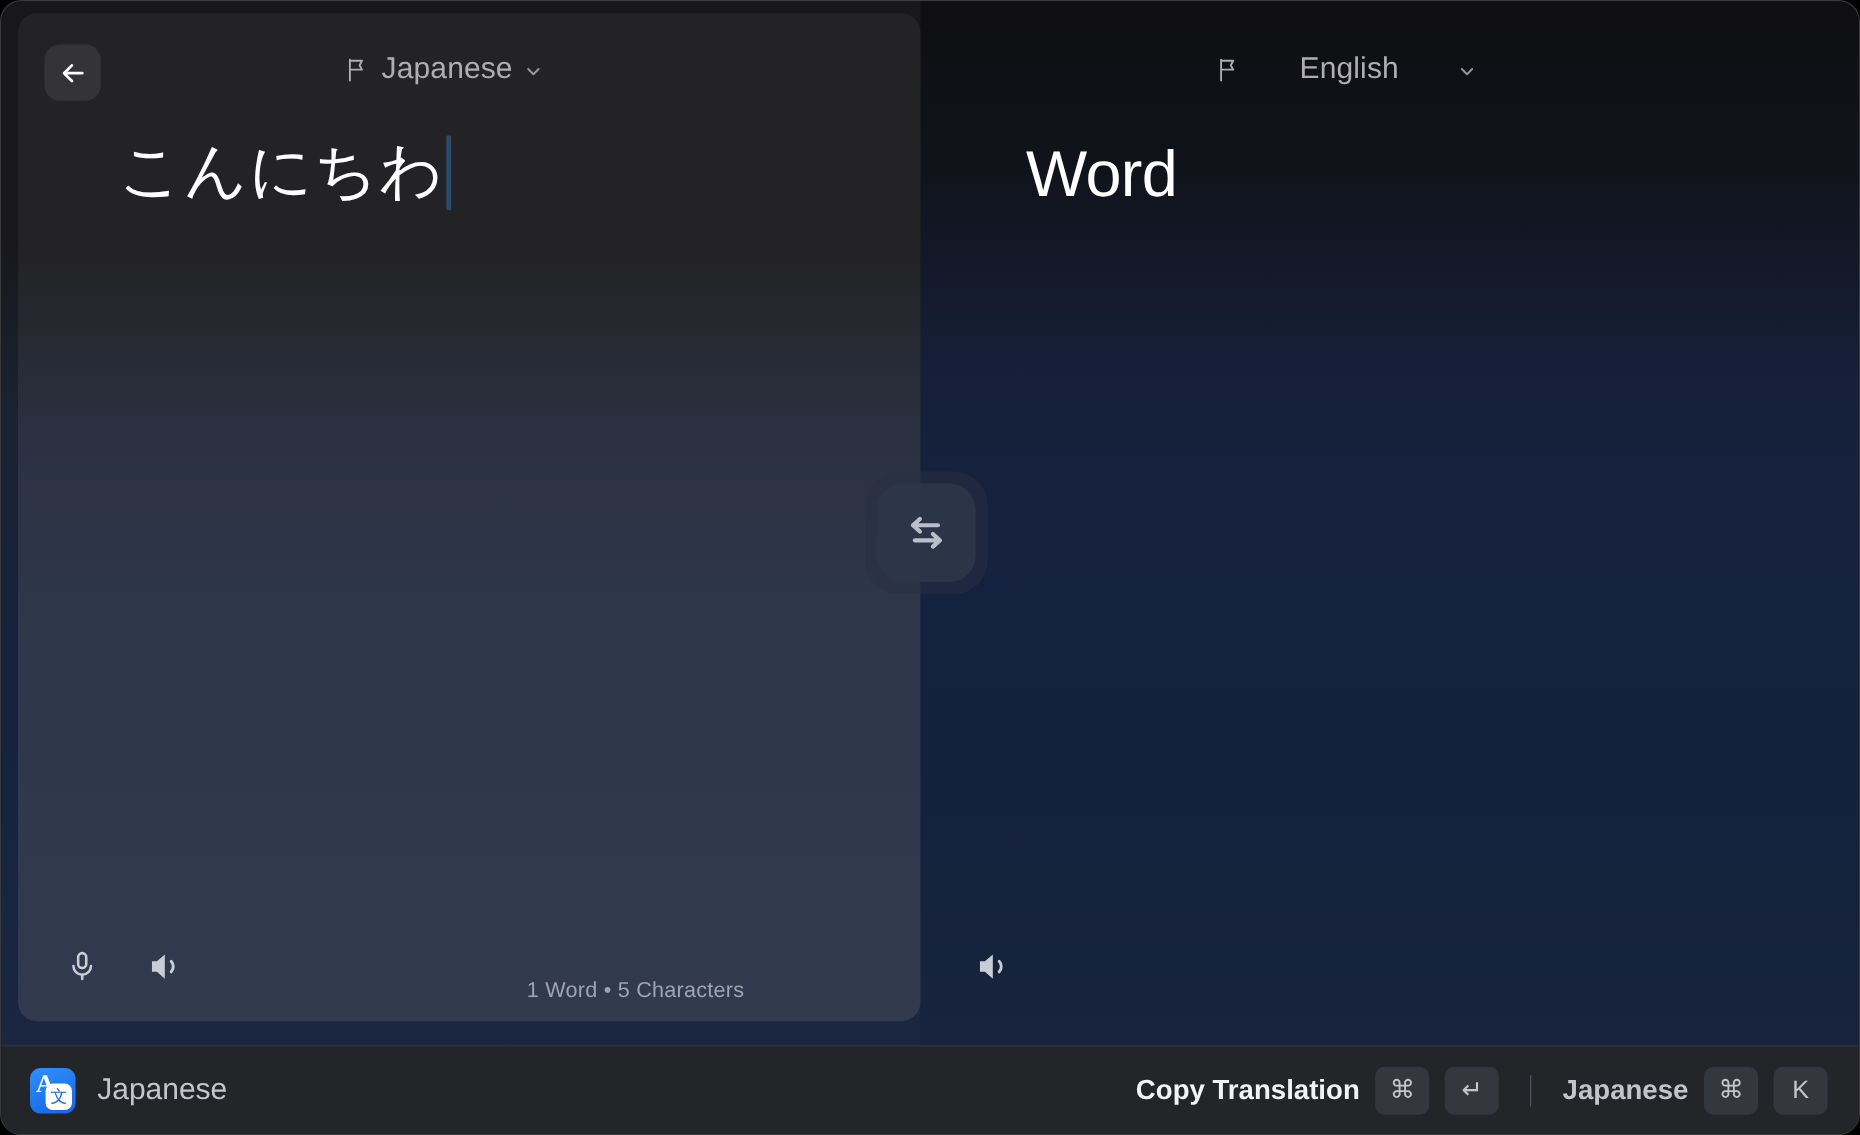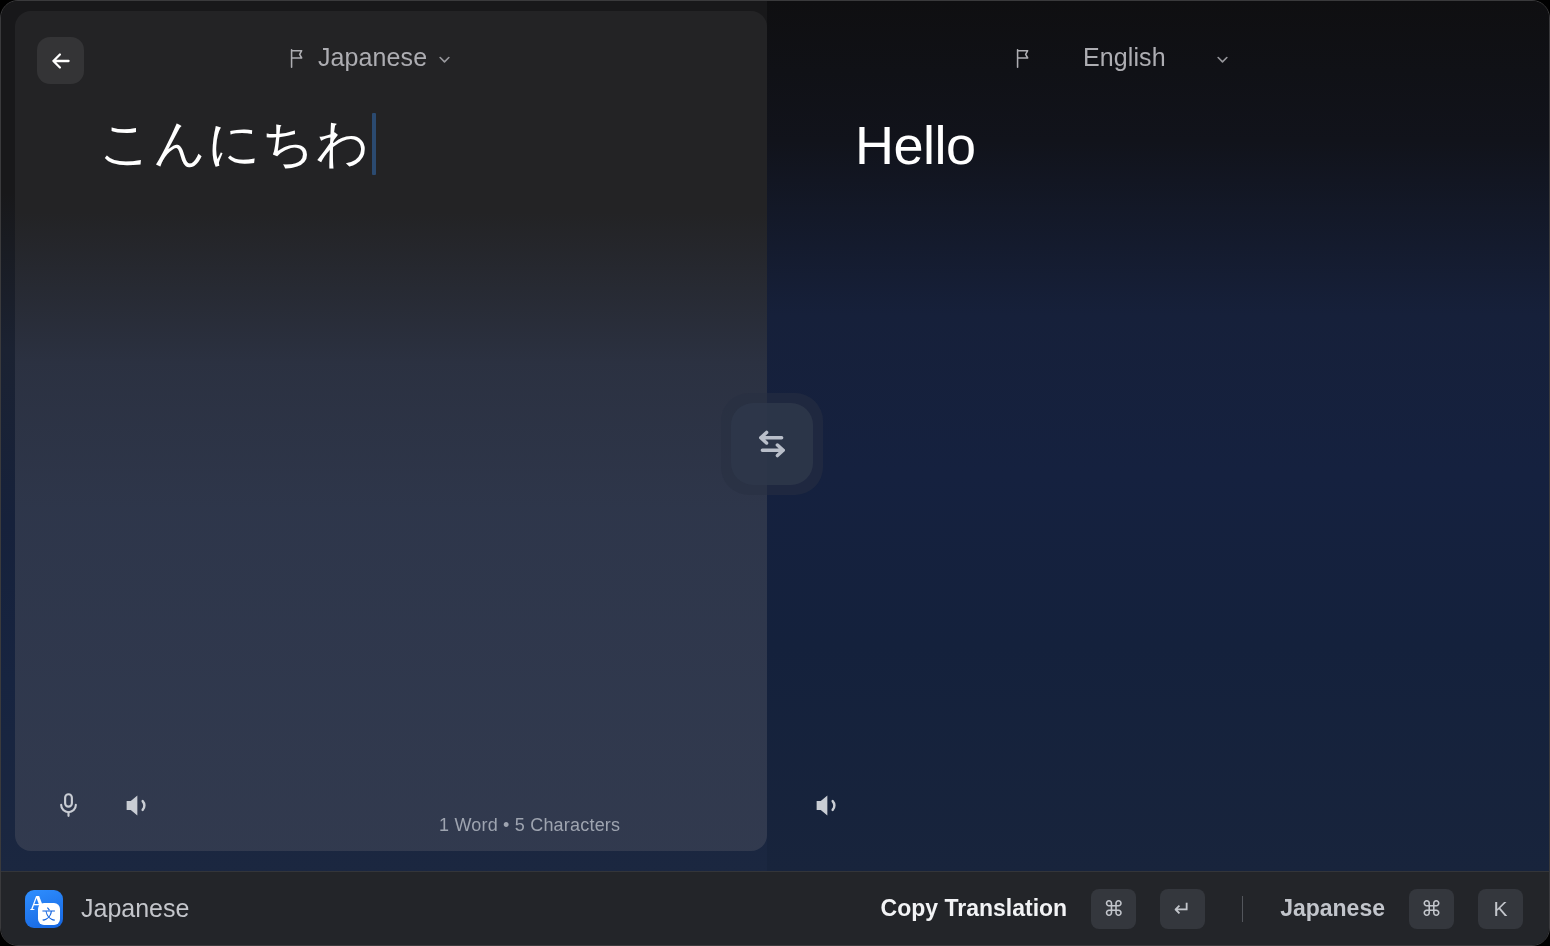--- a/index.html
+++ b/index.html
@@ -246,21 +246,21 @@
 
   #app-name {
     font-size: 25px;
     color: #c4c6cb;
   }
 
   #footer-right {
     margin-left: auto;
     display: flex;
     align-items: center;
-    gap: 24px;
+    gap: 13px;
   }
 
   .action-label {
     font-size: 23px;
     font-weight: 700;
     color: #f2f3f5;
     cursor: pointer;
   }
   .action-label.dim {
     color: #c2c5cb;
@@ -337,21 +337,21 @@
     <div id="target-lang" class="lang-header">
       <svg class="flag-icon" viewBox="0 0 24 24" fill="none">
         <path d="M5 22V3M5 4h11l-2.2 4L16 12H5" stroke="#adadb2" stroke-width="1.7" stroke-linecap="round" stroke-linejoin="round"></path>
       </svg>
       <span class="lang-name">English</span>
       <svg class="chev" viewBox="0 0 12 12" fill="none">
         <path d="M2 4.2L6 8.2L10 4.2" stroke="#adadb2" stroke-width="1.5" stroke-linecap="round" stroke-linejoin="round"></path>
       </svg>
     </div>
 
-    <div id="target-text">Hello</div>
+    <div id="target-text">Word</div>
 
     <div id="target-tools" class="panel-tools">
       <div class="tool-btn">
         <svg width="32" height="31" viewBox="0 0 24 24" fill="none">
           <path d="M11.5 4.2L6.4 8.6H3.2v6.8h3.2l5.1 4.4V4.2z" fill="#c9cdd4"></path>
           <path d="M15.6 8.6a5 5 0 010 6.8" stroke="#c9cdd4" stroke-width="1.9" stroke-linecap="round"></path>
         </svg>
       </div>
     </div>
 

